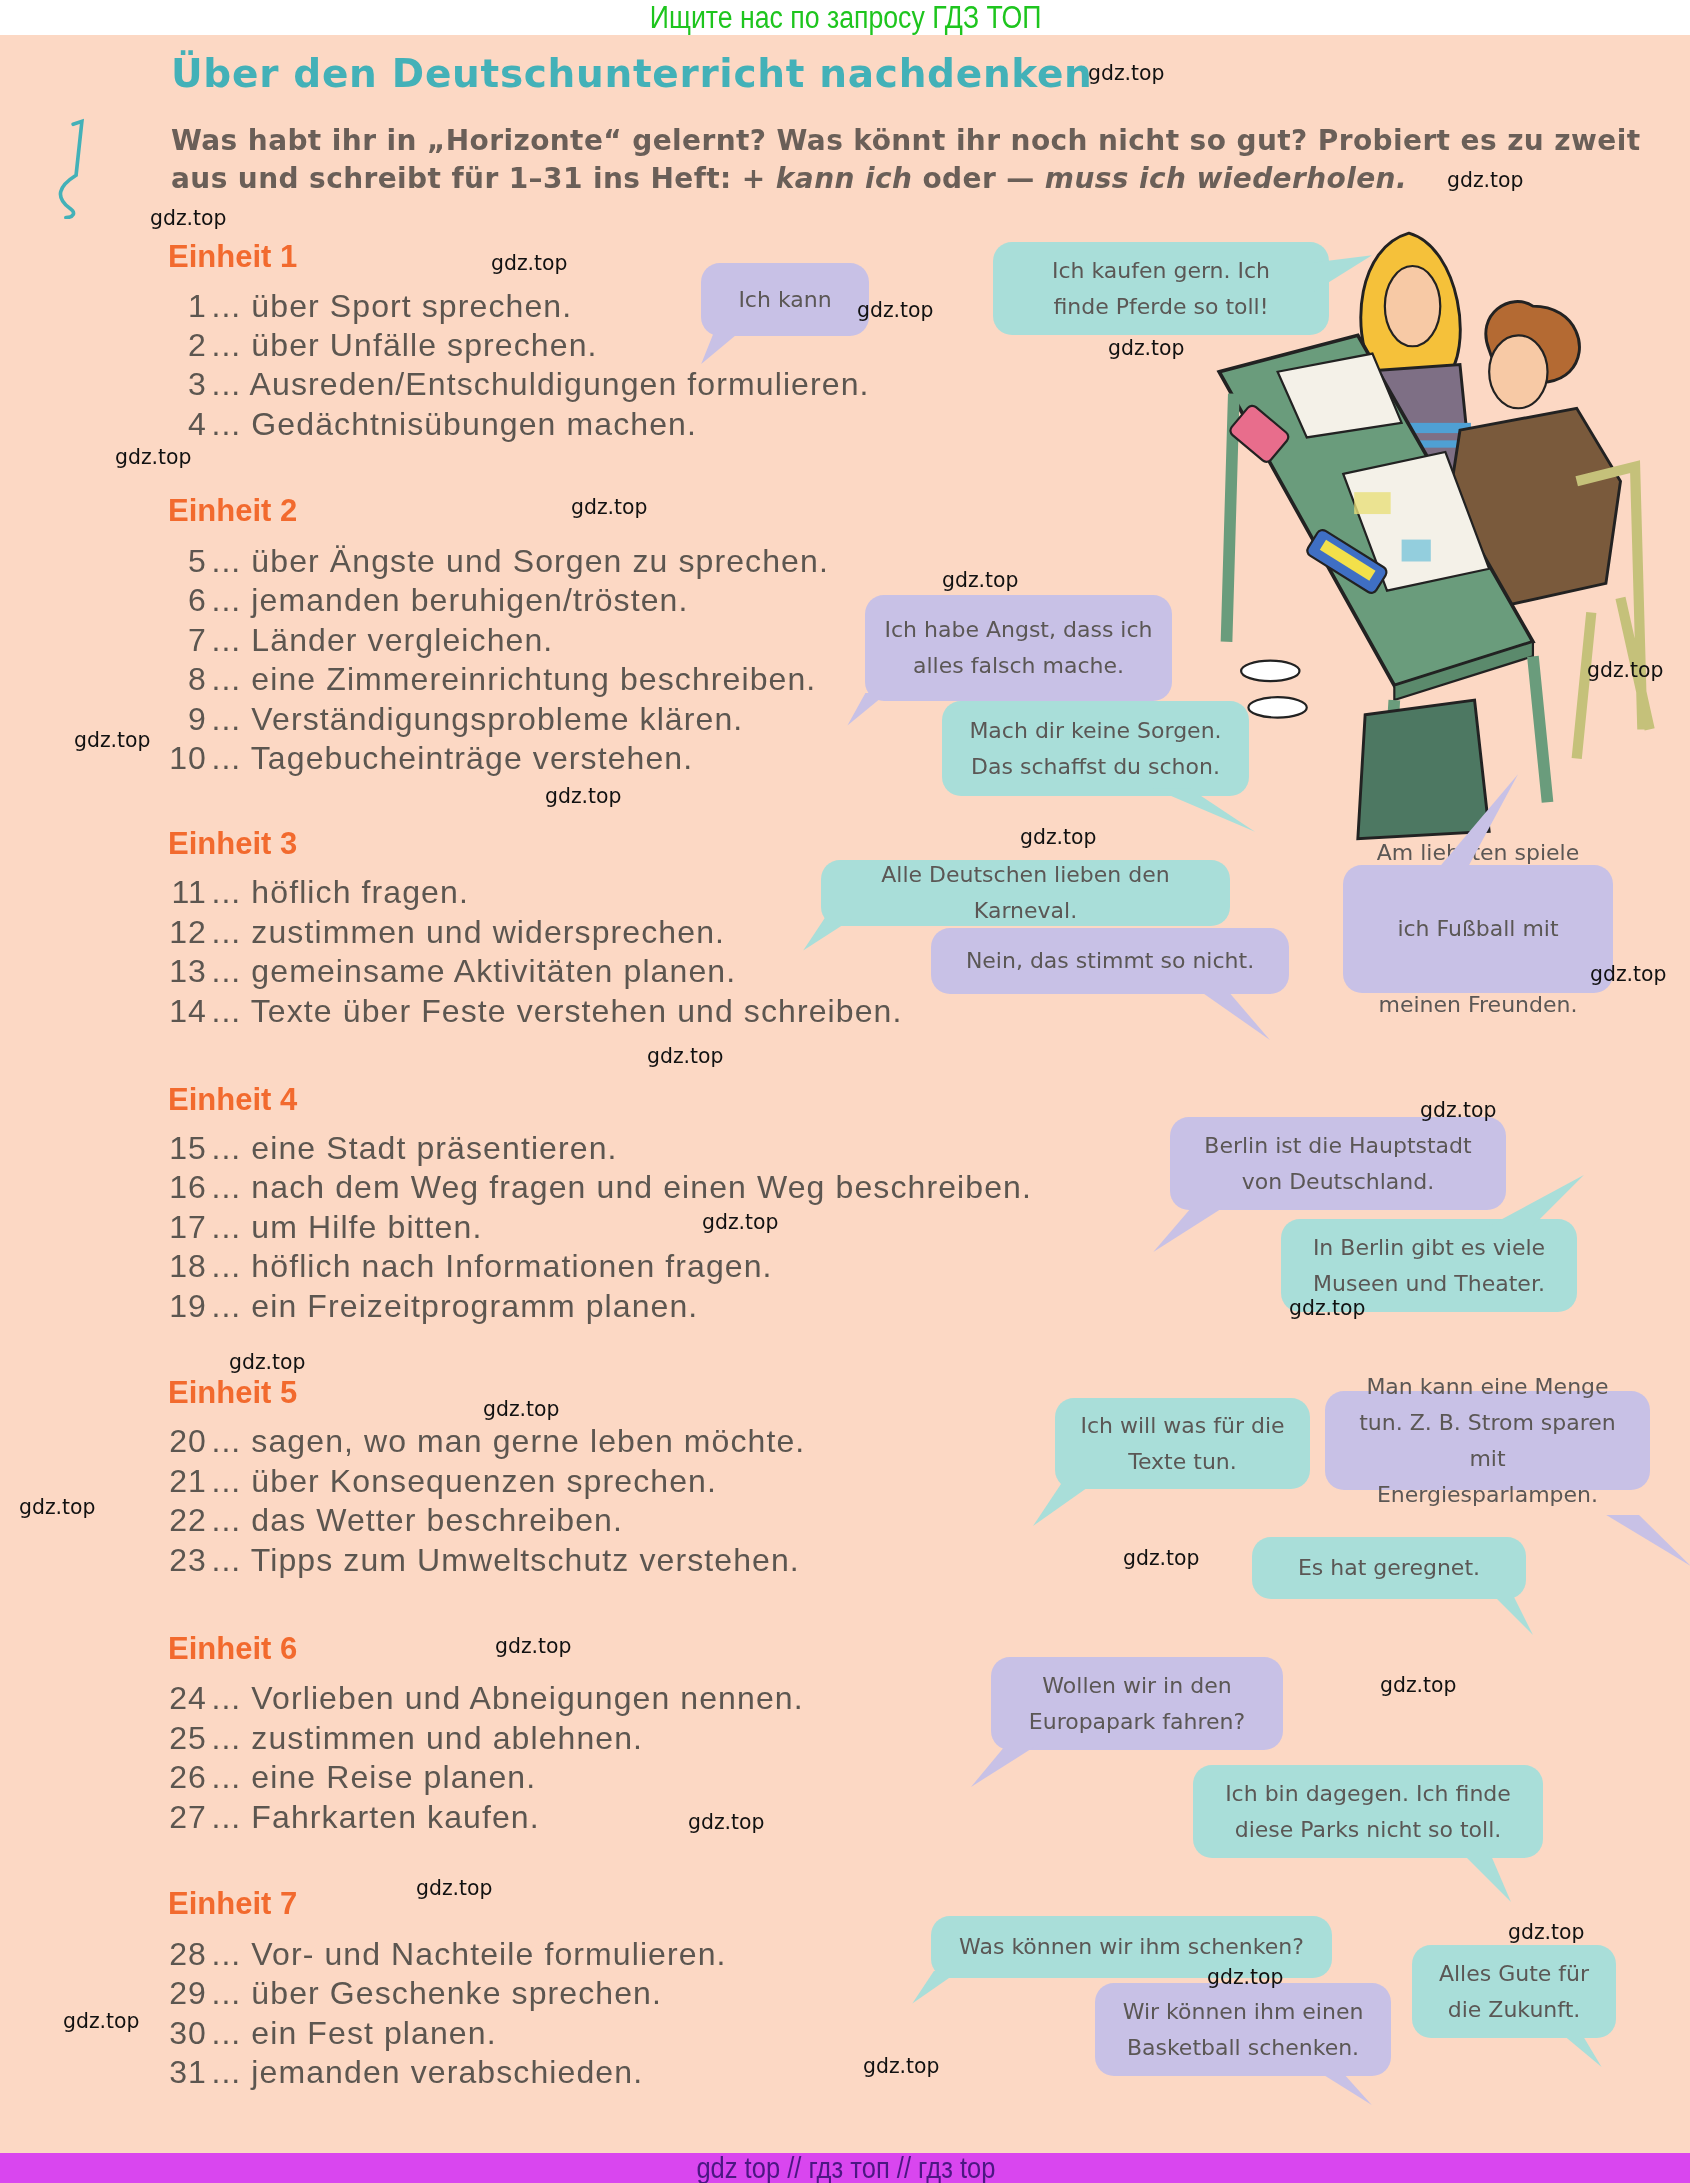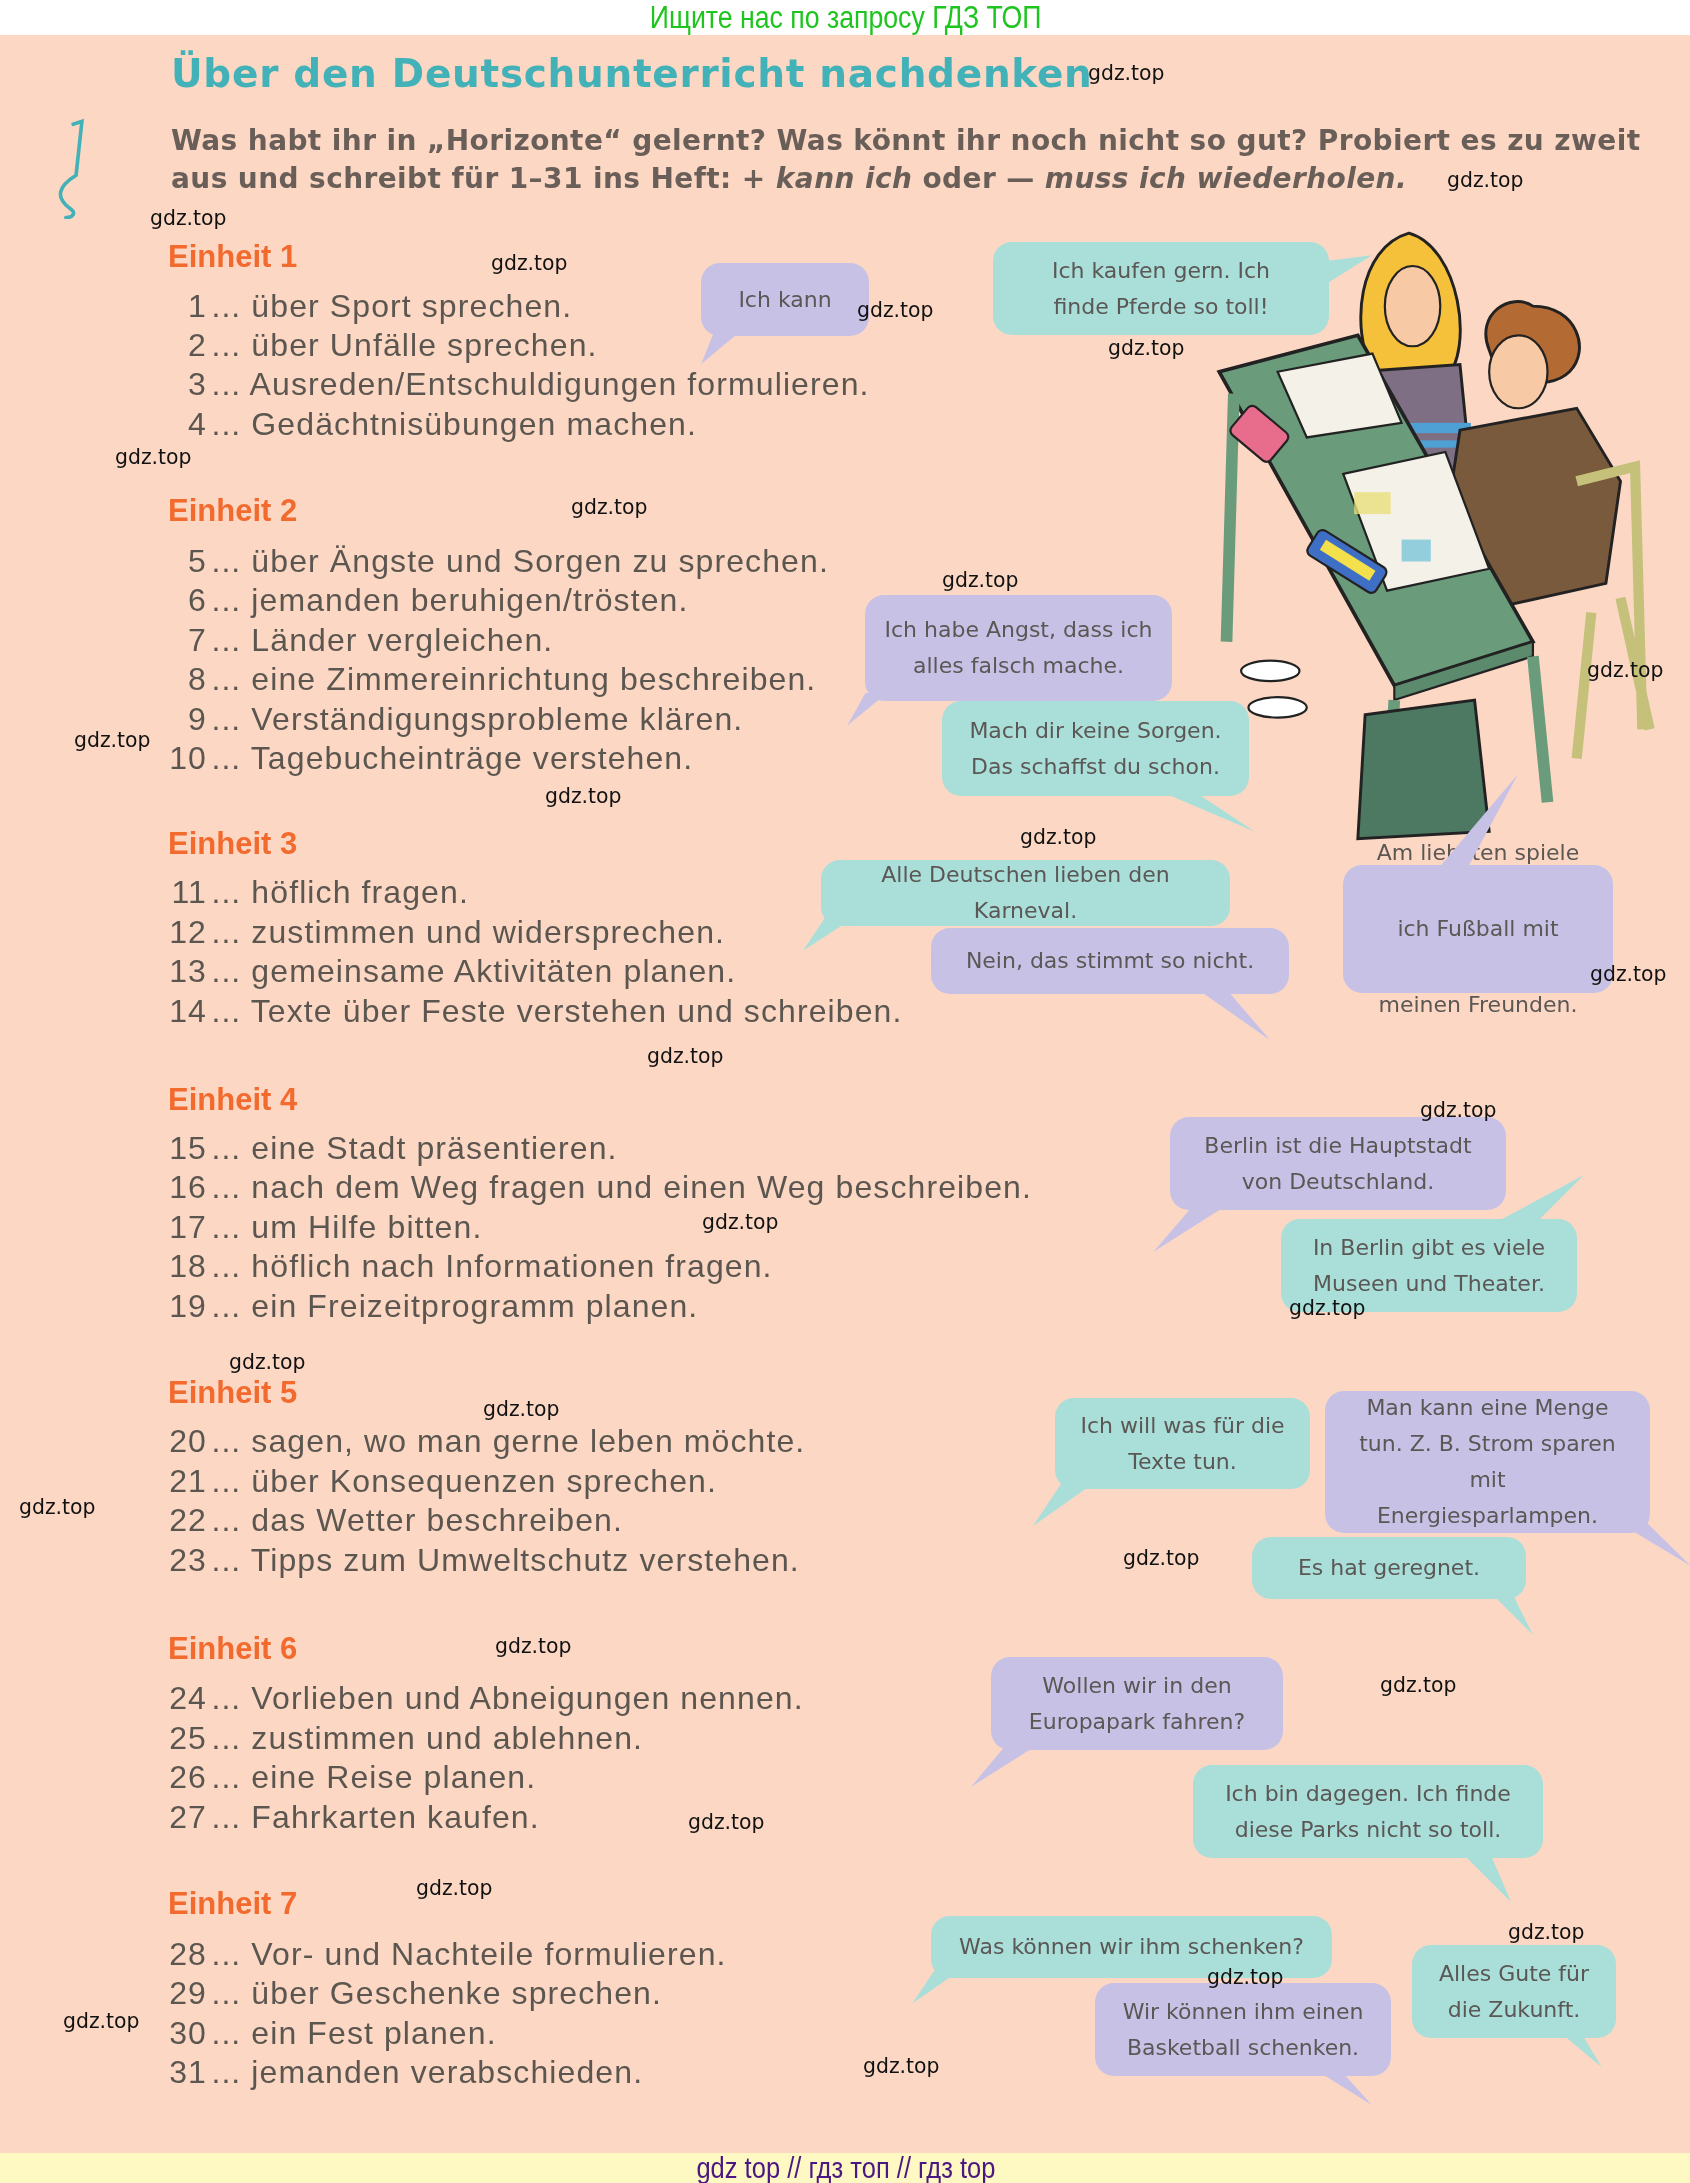--- a/index.html
+++ b/index.html
@@ -1,20 +1,20 @@
 <!DOCTYPE html>
 <html style="font-size:11.7px"><head>
 <meta charset="utf-8">
 <style>
   html, body { margin:0; padding:0; }
   body { width:1691px; height:2183px; position:relative; background:#ffffff; overflow:hidden; font-family:"Liberation Sans", sans-serif; }
   .top-banner { position:absolute; left:0; top:0; width:1691px; height:41px; background:#fff; text-align:center; }
   .top-banner span { color:#1ec51e; font-family:"Liberation Sans", sans-serif; font-size:31px; line-height:35px; display:inline-block; transform:scaleX(0.86); }
   .page { position:absolute; left:0; top:35px; width:1691px; height:2118px; background:#fcd8c4; }
-  .bottom-banner { position:absolute; left:0; top:2153px; width:1691px; height:30px; background:#fef9c3; text-align:center; }
+  .bottom-banner { position:absolute; left:0; top:2153px; width:1691px; height:30px; background:#d946ef; text-align:center; }
   .bottom-banner span { color:#4b1782; font-size:29px; line-height:30px; display:inline-block; transform:scaleX(0.88); }
   .title { position:absolute; left:171px; top:51px; color:#43b1b8; font-family:"DejaVu Sans", sans-serif; font-weight:bold; font-size:39px; letter-spacing:0.7px; white-space:nowrap; }
   .instr { position:absolute; left:171px; color:#6a5f58; font-family:"DejaVu Sans", sans-serif; font-weight:bold; font-size:28px; white-space:nowrap; letter-spacing:0.4px; }
   .instr i { font-style:italic; font-weight:bold; }
   .exercise-num { position:absolute; left:44px; top:117px; width:51px; height:102px; }
   .einheit { position:absolute; left:168px; color:#f26a2e; font-weight:bold; font-size:31px; white-space:nowrap; }
   .item { position:absolute; left:169px; color:#5c5650; font-size:32px; white-space:nowrap; letter-spacing:1.1px; }
   .item .num { display:inline-block; min-width:38px; text-align:right; margin-right:4.4px; }
   .bubble { position:absolute; border-radius:19px; color:#5b5755; font-family:"DejaVu Sans", sans-serif; font-size:22px; line-height:36px; text-align:center; display:flex; align-items:center; justify-content:center; flex-direction:column; box-sizing:border-box; padding:7.3px 14.6px; }
   .bubble.violet { background:#c8c1e6; }
@@ -191,21 +191,21 @@
   </svg>
 
 <div class="bubble teal" style="left:1055px; top:1398px; width:255px; height:91px;">
     <span>Ich will was für die</span>
     <span>Texte tun.</span>
   </div>
 <svg class="tail" style="left:1033px; top:1482px; width:66px; height:44px;" viewBox="0 0 90 60" width="66" height="44">
     <polygon points="40,0 85,0 0,60" fill="#a9ded9"></polygon>
   </svg>
 
-<div class="bubble violet" style="left:1325px; top:1391px; width:325px; height:142px;">
+<div class="bubble violet" style="left:1325px; top:1391px; width:325px; height:99px;">
     <span>Man kann eine Menge</span>
     <span>tun. Z. B. Strom sparen mit</span>
     <span>Energiesparlampen.</span>
   </div>
 <svg class="tail" style="left:1606px; top:1515px; width:85px; height:51px;" viewBox="0 0 116 70" width="85" height="51">
     <polygon points="0,0 45,0 116,70" fill="#c8c1e6"></polygon>
   </svg>
 
 <div class="bubble teal" style="left:1252px; top:1537px; width:274px; height:62px;">
     <span>Es hat geregnet.</span>

